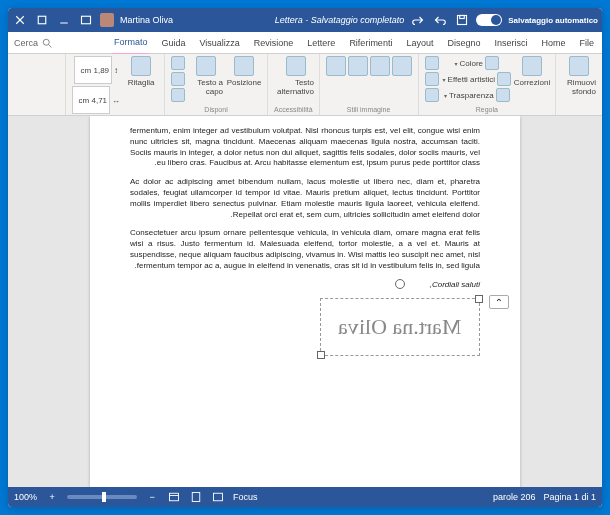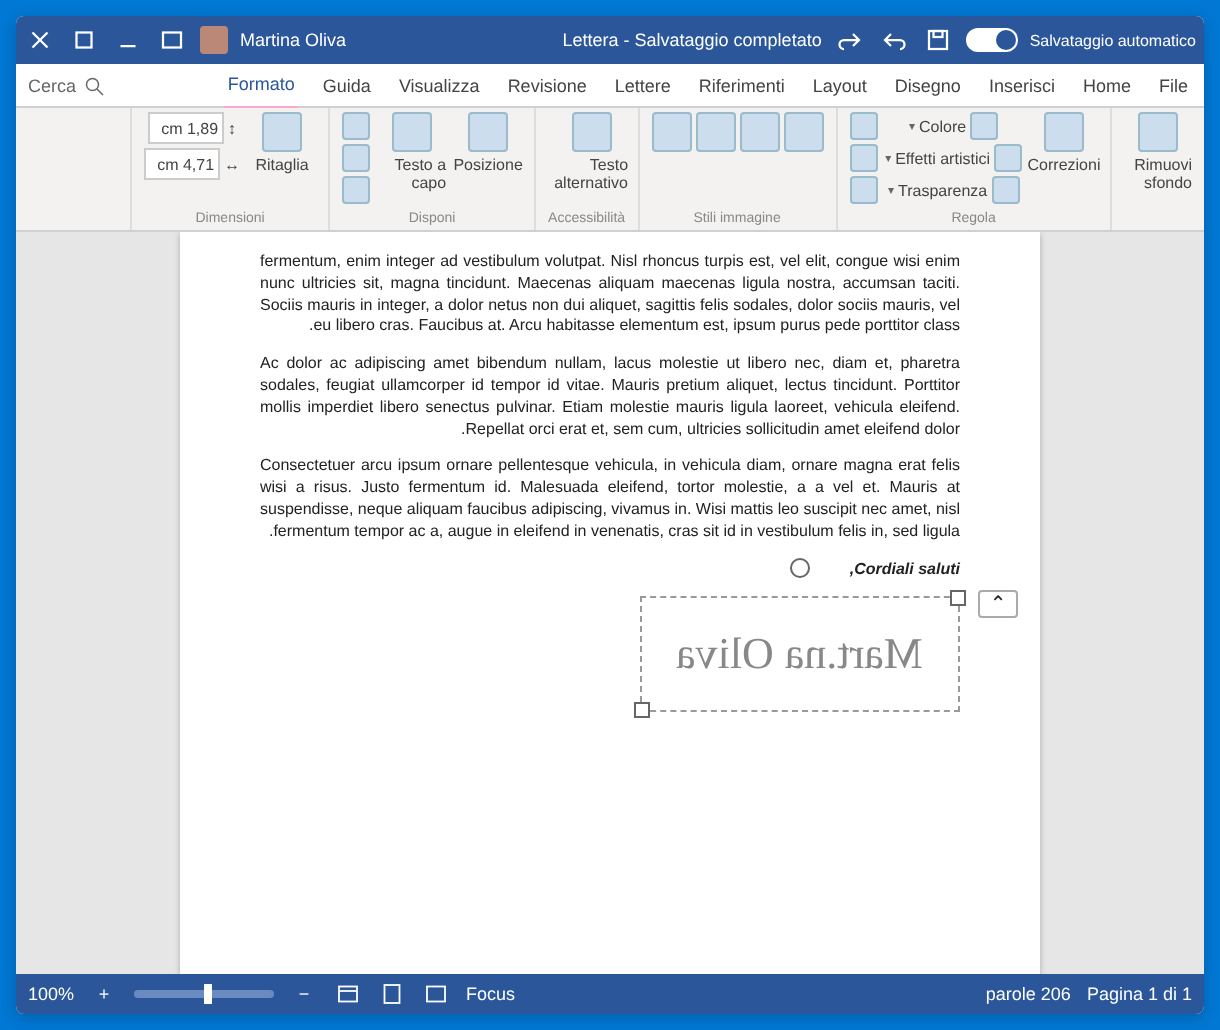--- a/index.html
+++ b/index.html
@@ -3,51 +3,51 @@
 <meta charset="utf-8">
 <style>
   * { margin: 0; padding: 0; box-sizing: border-box; font-family: "Segoe UI", Arial, sans-serif; direction: rtl; }
   body { background: #0078d4; padding: 8px; width: 610px; height: 515px; overflow: hidden; }
   .window { background: #fff; width: 100%; height: 100%; display: flex; flex-direction: column; border-radius: 4px; overflow: hidden; box-shadow: 0 2px 8px rgba(0,0,0,.2); }
 
   
   .titlebar { background: #2b579a; color: #fff; height: 24px; display: flex; align-items: center; font-size: 9px; padding: 0 4px; justify-content: space-between; }
   .titlebar .left-group, .titlebar .right-group { display: flex; align-items: center; gap: 6px; }
   .titlebar .icon-btn { width: 16px; height: 16px; display: flex; align-items: center; justify-content: center; }
-  .titlebar .autosave-label { font-size: 8px; }
+  .titlebar .autosave-label { font-size: 8px; font-weight: bold; }
   .titlebar .toggle { width: 26px; height: 12px; background: #fff; border-radius: 6px; position: relative; }
   .titlebar .toggle::after { content: ""; position: absolute; right: 1px; top: 1px; width: 10px; height: 10px; border-radius: 5px; background: #2b579a; }
-  .titlebar .title-text { font-size: 9px; white-space: nowrap; }
+  .titlebar .title-text { font-size: 9px; white-space: nowrap; font-style: italic; }
   .titlebar .avatar { width: 14px; height: 14px; border-radius: 2px; background: #b87; }
   .titlebar svg { stroke: #fff; fill: none; stroke-width: 1.5; }
 
   
   .ribbon-tabs { background: #fff; border-bottom: 1px solid #d0d0d0; display: flex; align-items: center; height: 22px; font-size: 9px; color: #444; padding: 0 6px; gap: 10px; justify-content: flex-start; }
   .ribbon-tabs .tab { cursor: pointer; padding: 0 2px; line-height: 22px; }
   .ribbon-tabs .tab.active { color: #2b579a; border-bottom: 2px solid #f9a8d4; margin-bottom: -1px; }
   .ribbon-tabs .search-box { display: flex; align-items: center; gap: 3px; margin-right: auto; color: #666; }
 
   
   .ribbon { background: #f3f2f1; border-bottom: 1px solid #d0d0d0; height: 62px; display: flex; font-size: 8px; color: #444; direction: rtl; }
   .ribbon .group { border-left: 1px solid #ddd; padding: 2px 6px; display: flex; flex-direction: column; justify-content: space-between; }
   .ribbon .group-label { font-size: 7px; color: #888; text-align: center; margin-top: 1px; }
   .ribbon .group-body { display: flex; gap: 4px; align-items: flex-start; flex: 1; }
   .ribbon .rb-col { display: flex; flex-direction: column; gap: 2px; align-items: center; }
   .ribbon .rb-row { display: flex; gap: 2px; align-items: center; }
   .ribbon .big-btn { display: flex; flex-direction: column; align-items: center; gap: 2px; width: 34px; }
   .ribbon .big-icon { width: 20px; height: 20px; background: #cde; border: 1px solid #9bc; border-radius: 2px; }
   .ribbon .small-icon { width: 14px; height: 14px; background: #cde; border: 1px solid #9bc; border-radius: 2px; }
   .ribbon .chevron { font-size: 6px; color: #666; }
-  .dim-input { width: 38px; height: 16px; border: 1px solid #ccc; font-size: 8px; background:#fff; display:inline-flex; align-items:center; padding:0 2px; }
+  .dim-input { width: 38px; height: 28px; border: 1px solid #ccc; font-size: 8px; background:#fff; display:inline-flex; align-items:center; padding:0 2px; }
 
   
   .doc-area { flex: 1; background: #e6e6e6; display: flex; justify-content: center; overflow: hidden; position: relative; }
   .page { background: #fff; width: 430px; margin-top: 0; box-shadow: 0 1px 3px rgba(0,0,0,.25); padding: 10px 40px 20px; font-size: 8px; color: #222; text-align: justify; font-family: Georgia, serif; }
   .page p { margin-bottom: 8px; line-height: 1.35; }
-  .page .closing { margin-top: 6px; text-align: right; font-style: italic; font-weight: bold; }
+  .page .closing { margin-top: 6px; text-align: right; font-style: italic; }
   .sig-box { margin-top: 8px; margin-right: 0; width: 160px; height: 58px; border: 1px dashed #999; position: relative; background: #fff; display: flex; align-items: center; justify-content: center; }
   .sig-box::before, .sig-box::after { content: ""; position: absolute; width: 6px; height: 6px; border: 1px solid #666; background: #fff; }
   .sig-box::before { top: -4px; right: -4px; }
   .sig-box::after { bottom: -4px; left: -4px; }
   .sig-handle { position: absolute; top: -20px; left: 50%; transform: translateX(-50%); width: 10px; height: 10px; border: 1px solid #666; border-radius: 50%; background:#fff; }
   .sig-tooltip { position: absolute; top: -4px; right: -30px; width: 20px; height: 14px; border: 1px solid #aaa; border-radius: 2px; background: #fff; display:flex; align-items:center; justify-content:center; font-size:10px; }
   .sig-svg { font-family: "Brush Script MT", cursive; font-size: 22px; color: #888; transform: scaleX(-1); }
 
   
   .statusbar { height: 20px; background: #2b579a; color: #fff; font-size: 9px; display: flex; align-items: center; justify-content: space-between; padding: 0 6px; }

